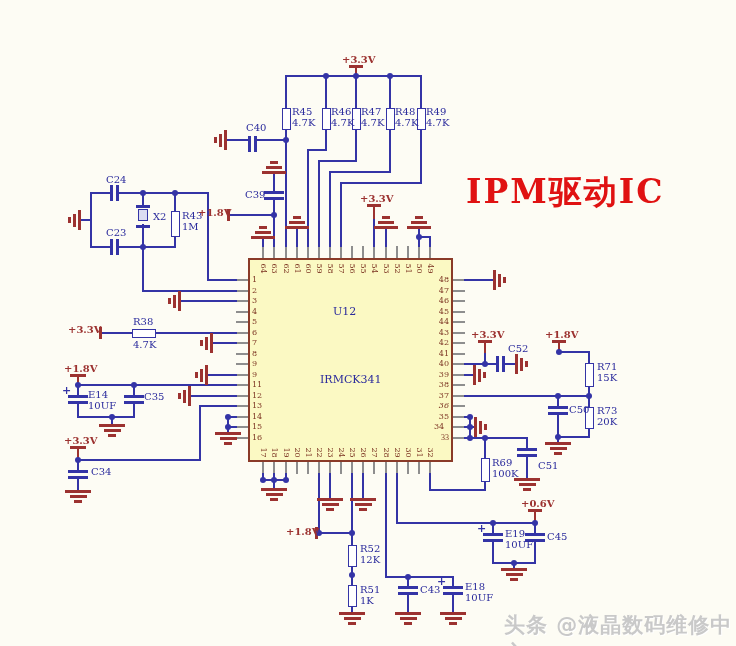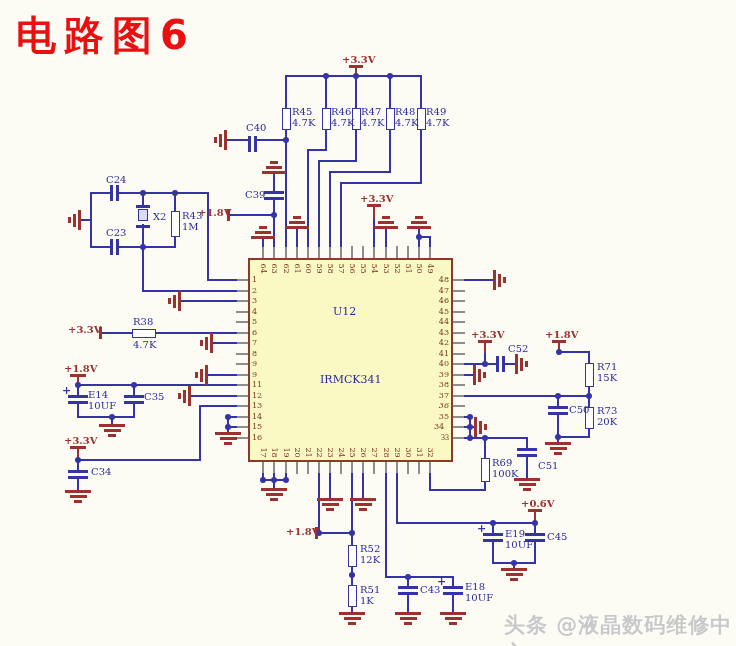--- a/index.html
+++ b/index.html
@@ -19,21 +19,21 @@
              font-family:"DejaVu Sans","Liberation Sans",sans-serif;}
   #ic-body{position:absolute;left:248px;top:258px;width:205px;height:204px;background:#fbf9c3;
            border:2px solid #8a3a28;box-sizing:border-box;}
   #ic-ref{position:absolute;left:333px;top:305px;font-size:11px;color:#2a2a9c;}
   #ic-part{position:absolute;left:320px;top:373px;font-size:11px;color:#2a2a9c;}
 </style>
 </head>
 <body>
 
 <div id="canvas">
-  <div id="title">电路图6</div>
+  <div id="subtitle">IPM驱动IC</div>
   <div id="ic-body"></div>
   <div id="ic-ref">U12</div>
   <div id="ic-part">IRMCK341</div>
   <div class="abs" style="left: 262px; top: 246px; width: 2px; height: 12px; background: rgb(142, 142, 142);"></div>
     <div class="abs" style="left: 262px; top: 462px; width: 2px; height: 12px; background: rgb(142, 142, 142);"></div>
     <div class="abs" style="left: 273px; top: 246px; width: 2px; height: 12px; background: rgb(142, 142, 142);"></div>
     <div class="abs" style="left: 273px; top: 462px; width: 2px; height: 12px; background: rgb(142, 142, 142);"></div>
     <div class="abs" style="left: 285px; top: 246px; width: 2px; height: 12px; background: rgb(142, 142, 142);"></div>
     <div class="abs" style="left: 285px; top: 462px; width: 2px; height: 12px; background: rgb(142, 142, 142);"></div>
     <div class="abs" style="left: 296px; top: 246px; width: 2px; height: 12px; background: rgb(142, 142, 142);"></div>

